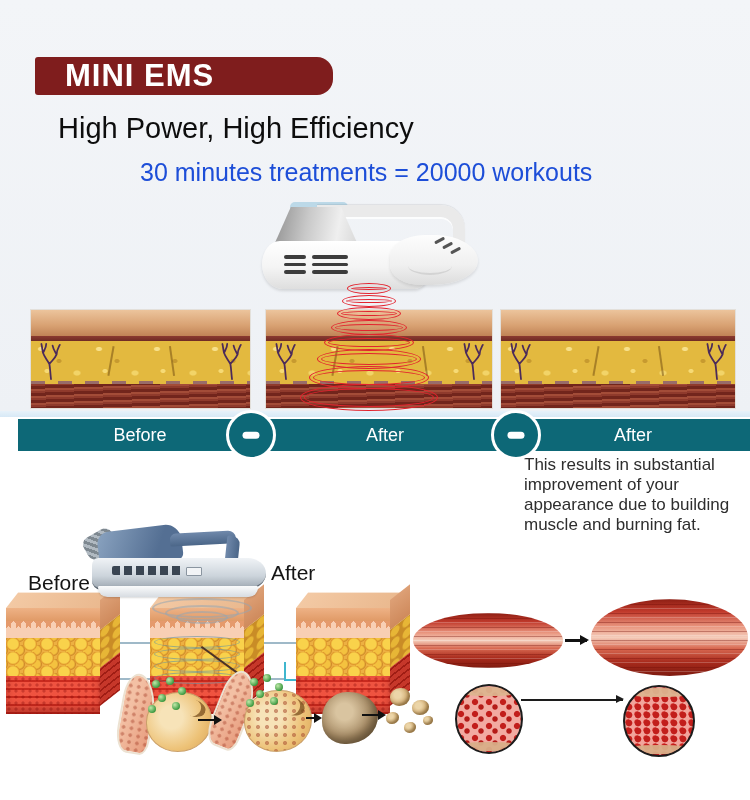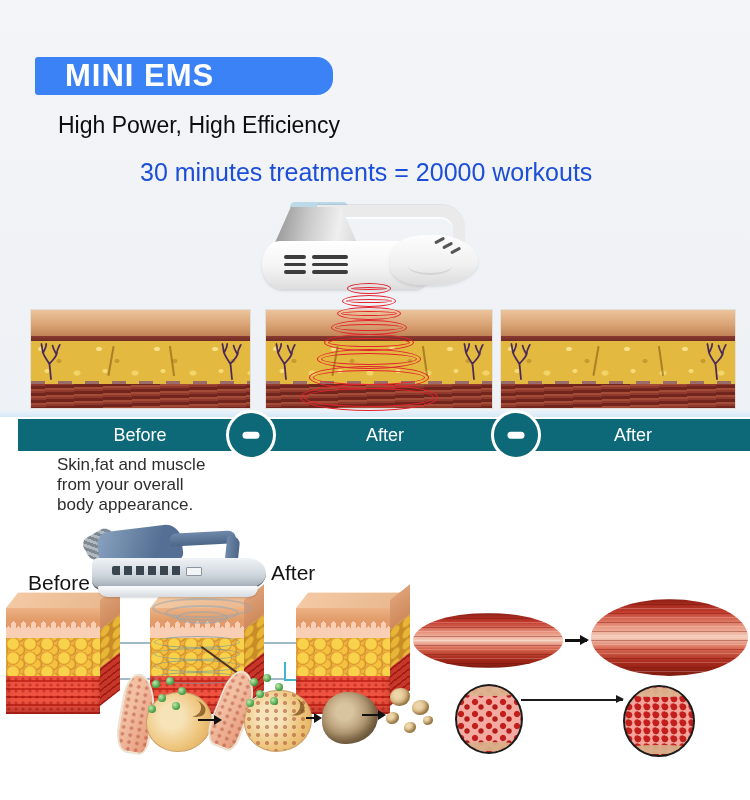--- a/index.html
+++ b/index.html
@@ -3,23 +3,23 @@
 <meta charset="utf-8">
 <style>
   html,body{margin:0;padding:0;background:#fff;font-family:"Liberation Sans",sans-serif;}
   .canvas{position:relative;width:750px;height:800px;background:#ffffff;overflow:hidden;}
 
   
   .hero-bg{position:absolute;left:0;top:0;width:750px;height:413px;background:linear-gradient(180deg,#f3f5f8 0%,#eef1f5 100%);z-index:0;}
   .hero-divider{position:absolute;left:0;top:411px;width:750px;height:6px;background:linear-gradient(180deg,#e7f2fa,#d7e9f6);z-index:1;}
 
   .page-title{position:absolute;left:12px;top:4px;font-size:40px;font-weight:bold;color:#1b7f92;letter-spacing:-1px;z-index:2;}
-  .badge{position:absolute;left:35px;top:57px;width:298px;height:38px;background:#3b82f6;border-radius:3px 16px 16px 3px;color:#fff;
+  .badge{position:absolute;left:35px;top:57px;width:298px;height:38px;background:#7f1d1d;border-radius:3px 16px 16px 3px;color:#fff;
          font-size:31px;font-weight:bold;letter-spacing:1px;line-height:38px;padding-left:30px;box-sizing:border-box;z-index:2;}
-  .tagline{position:absolute;left:58px;top:112px;font-size:23px;color:#0d0d0d;z-index:2;}
+  .tagline{position:absolute;left:58px;top:112px;font-size:29px;color:#0d0d0d;z-index:2;}
   .equation{position:absolute;left:140px;top:158px;font-size:25px;color:#1d4ed8;z-index:2;}
 
   
   .device1{position:absolute;left:262px;top:197px;width:216px;height:96px;z-index:4;}
   .d1-cap{position:absolute;left:28px;top:5px;width:58px;height:9px;background:#bcd9e8;border-radius:5px 5px 0 0;}
   .d1-handle{position:absolute;left:55px;top:8px;width:148px;height:46px;border:12px solid #eaeaea;border-left:none;border-bottom:none;
              border-radius:0 24px 0 0;box-sizing:border-box;box-shadow:inset 0 2px 0 rgba(255,255,255,.8),0 -1px 1px rgba(0,0,0,.08);}
   .d1-head{position:absolute;left:12px;top:10px;width:84px;height:38px;background:linear-gradient(100deg,#8f8f8f 0%,#c9c9c9 40%,#efefef 75%,#d8d8d8 100%);
            clip-path:polygon(20% 0,80% 0,100% 100%,0 100%);}
   .d1-body{position:absolute;left:0;top:44px;width:166px;height:48px;background:linear-gradient(180deg,#ffffff 0%,#f4f4f4 55%,#dedede 100%);
@@ -291,23 +291,24 @@
   <div class="bar-label bl-before">Before</div>
   <div class="bar-label bl-during">After</div>
   <div class="bar-label bl-after">After</div>
   <div class="eq-circle eq1">
       <span class="dash"></span>
     </div>
   <div class="eq-circle eq2">
       <span class="dash"></span>
     </div>
 
-  <div class="desc desc1">Skin,fat and muscle
-from your overall
-body appearance.</div>
+  <div class="desc desc3">This results in substantial
+improvement of your
+appearance due to building
+muscle and burning fat.</div>
 
   <div class="before-label">Before</div>
   <div class="after-label">After</div>
 
   <div class="device2">
     <div class="d2-hose"></div>
     <div class="d2-motor"></div>
     <div class="d2-handlebar"></div>
     <div class="d2-handle-end"></div>
     <div class="d2-body"></div>

